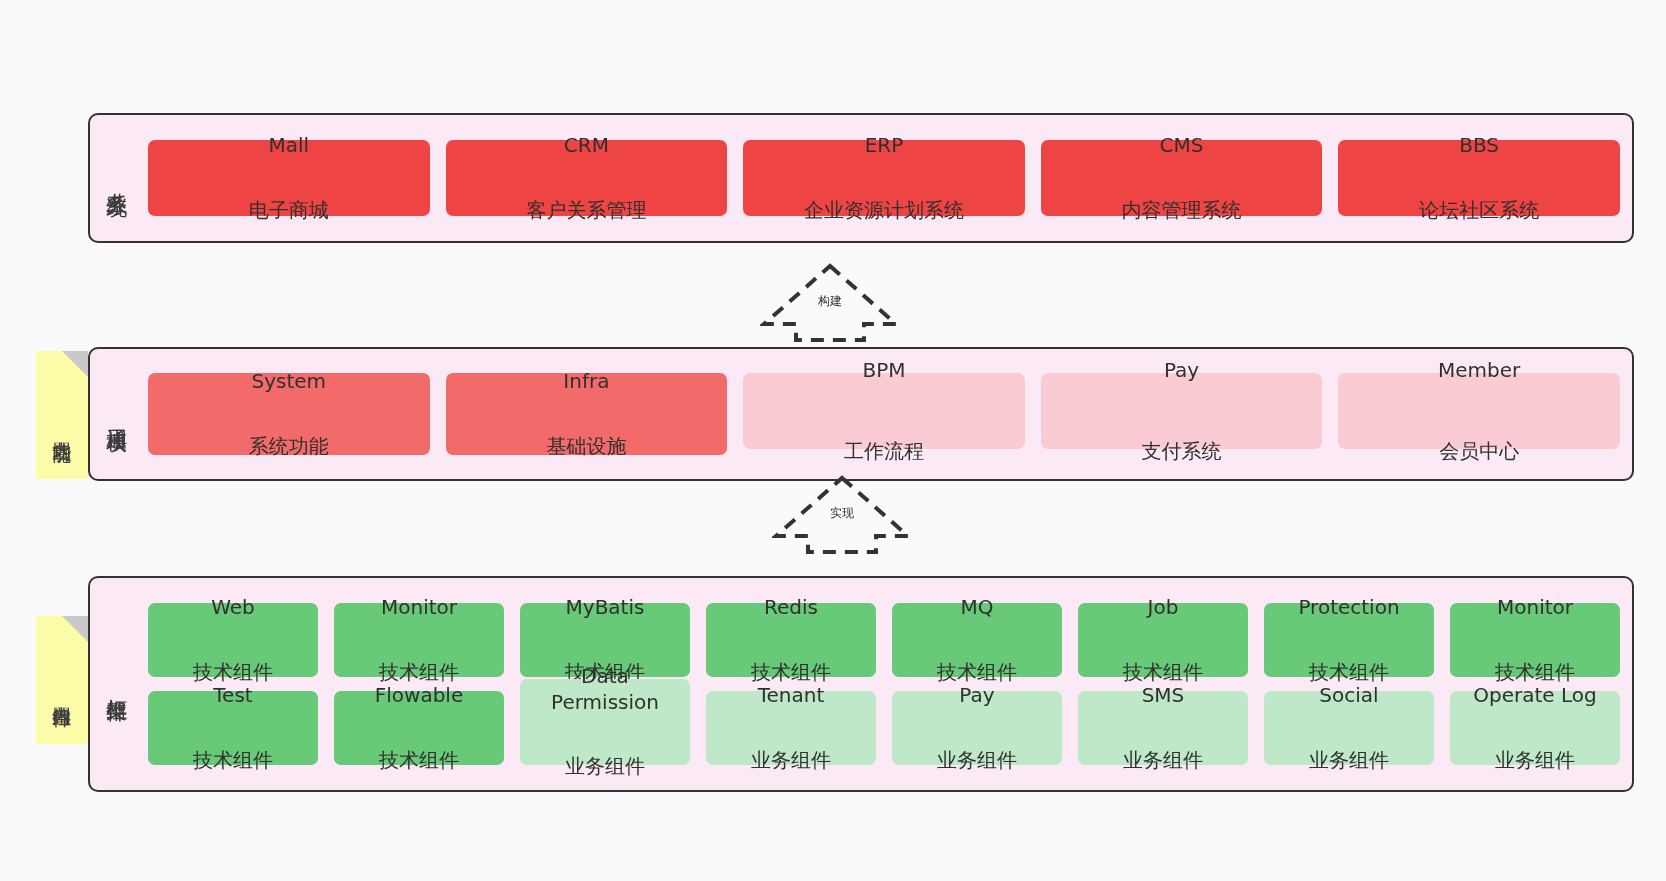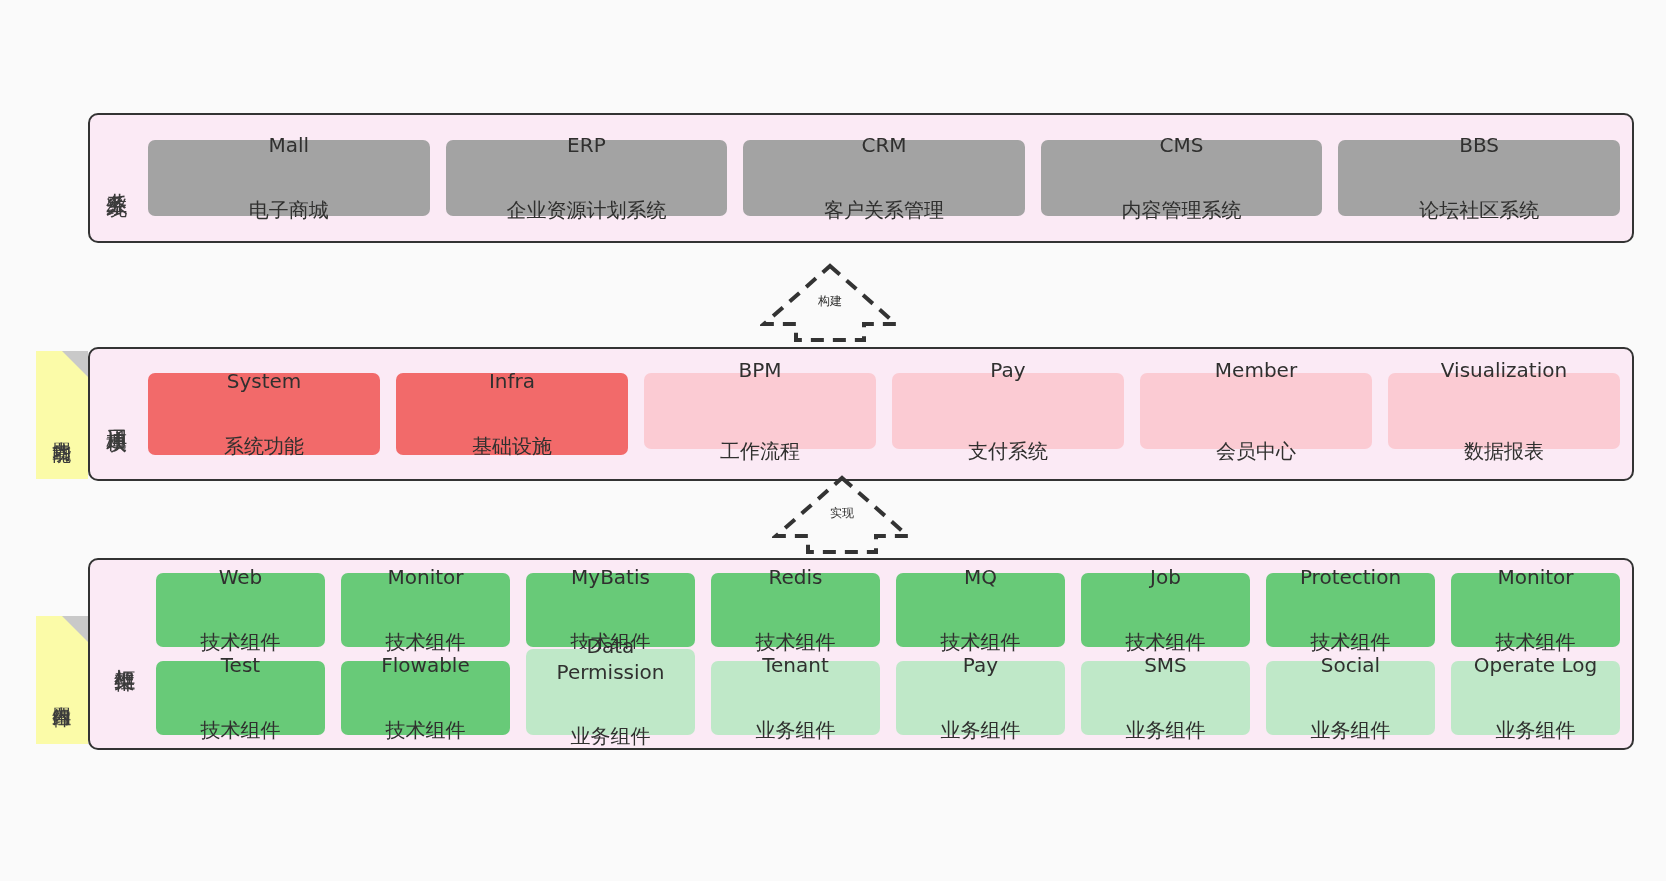--- a/index.html
+++ b/index.html
@@ -74,21 +74,21 @@
     font-size: 20px;
     line-height: 1.27;
     color: #30302f;
     box-sizing: border-box;
     padding: 4px 6px;
   }
   .box .t1 { white-space: nowrap; }
   .box .t2 { white-space: nowrap; margin-top: 39px; }
   .box.wrap .t1 { white-space: normal; }
 
-  .box.biz    { background: #a3a3a3; height: 76px; }
+  .box.biz    { background: #ef4444; height: 76px; }
   .box.mod-strong { background: #f26a6a; height: 82px; }
   .box.mod-light  { background: #fbcbd3; height: 76px; gap: 16px; }
   .box.comp-tech  { background: #68ca78; height: 74px; }
   .box.comp-biz   { background: #bfe8c8; height: 74px; }
   .box.comp-tall  { height: 86px; }
 
   
   .note {
     position: absolute;
     width: 52px;
@@ -141,28 +141,28 @@
     <div class="layer-body">
       <div class="row">
         <div class="cell">
           <div class="box biz">
             <span class="t1">Mall</span>
             <span class="t2">电子商城</span>
           </div>
         </div>
         <div class="cell">
           <div class="box biz">
+            <span class="t1">CRM</span>
+            <span class="t2">客户关系管理</span>
+          </div>
+        </div>
+        <div class="cell">
+          <div class="box biz">
             <span class="t1">ERP</span>
             <span class="t2">企业资源计划系统</span>
-          </div>
-        </div>
-        <div class="cell">
-          <div class="box biz">
-            <span class="t1">CRM</span>
-            <span class="t2">客户关系管理</span>
           </div>
         </div>
         <div class="cell">
           <div class="box biz">
             <span class="t1">CMS</span>
             <span class="t2">内容管理系统</span>
           </div>
         </div>
         <div class="cell">
           <div class="box biz">
@@ -213,43 +213,37 @@
             <span class="t1">Pay</span>
             <span class="t2">支付系统</span>
           </div>
         </div>
         <div class="cell">
           <div class="box mod-light">
             <span class="t1">Member</span>
             <span class="t2">会员中心</span>
           </div>
         </div>
-        <div class="cell">
-          <div class="box mod-light">
-            <span class="t1">Visualization</span>
-            <span class="t2">数据报表</span>
-          </div>
-        </div>
       </div>
     </div>
   </div>
 
   <div class="arrow" style="left:772px; top:474px; width:140px; height:80px;">
     <svg width="140" height="80" viewBox="0 0 140 80">
       <path d="M 70 4 L 136 62 L 104 62 L 104 78 L 36 78 L 36 62 L 4 62 Z" fill="none" stroke="#333333" stroke-width="4" stroke-dasharray="13 9" stroke-linejoin="miter"></path>
     </svg>
     <div class="arrow-label" style="top:31px;">实现</div>
   </div>
 
   <div class="note" style="left:36px; top:616px; height:128px;">
     <span class="fold"></span>
     <span>内置组件</span>
   </div>
 
-  <div class="layer" style="left:88px; top:558px; width:1546px; height:192px;padding-left:8px;">
+  <div class="layer" style="left:88px; top:576px; width:1546px; height:216px;">
     <div class="layer-title">框架组件</div>
     <div class="layer-body">
 
       <div class="row">
         <div class="cell">
           <div class="box comp-tech">
             <span class="t1">Web</span>
             <span class="t2">技术组件</span>
           </div>
         </div>

